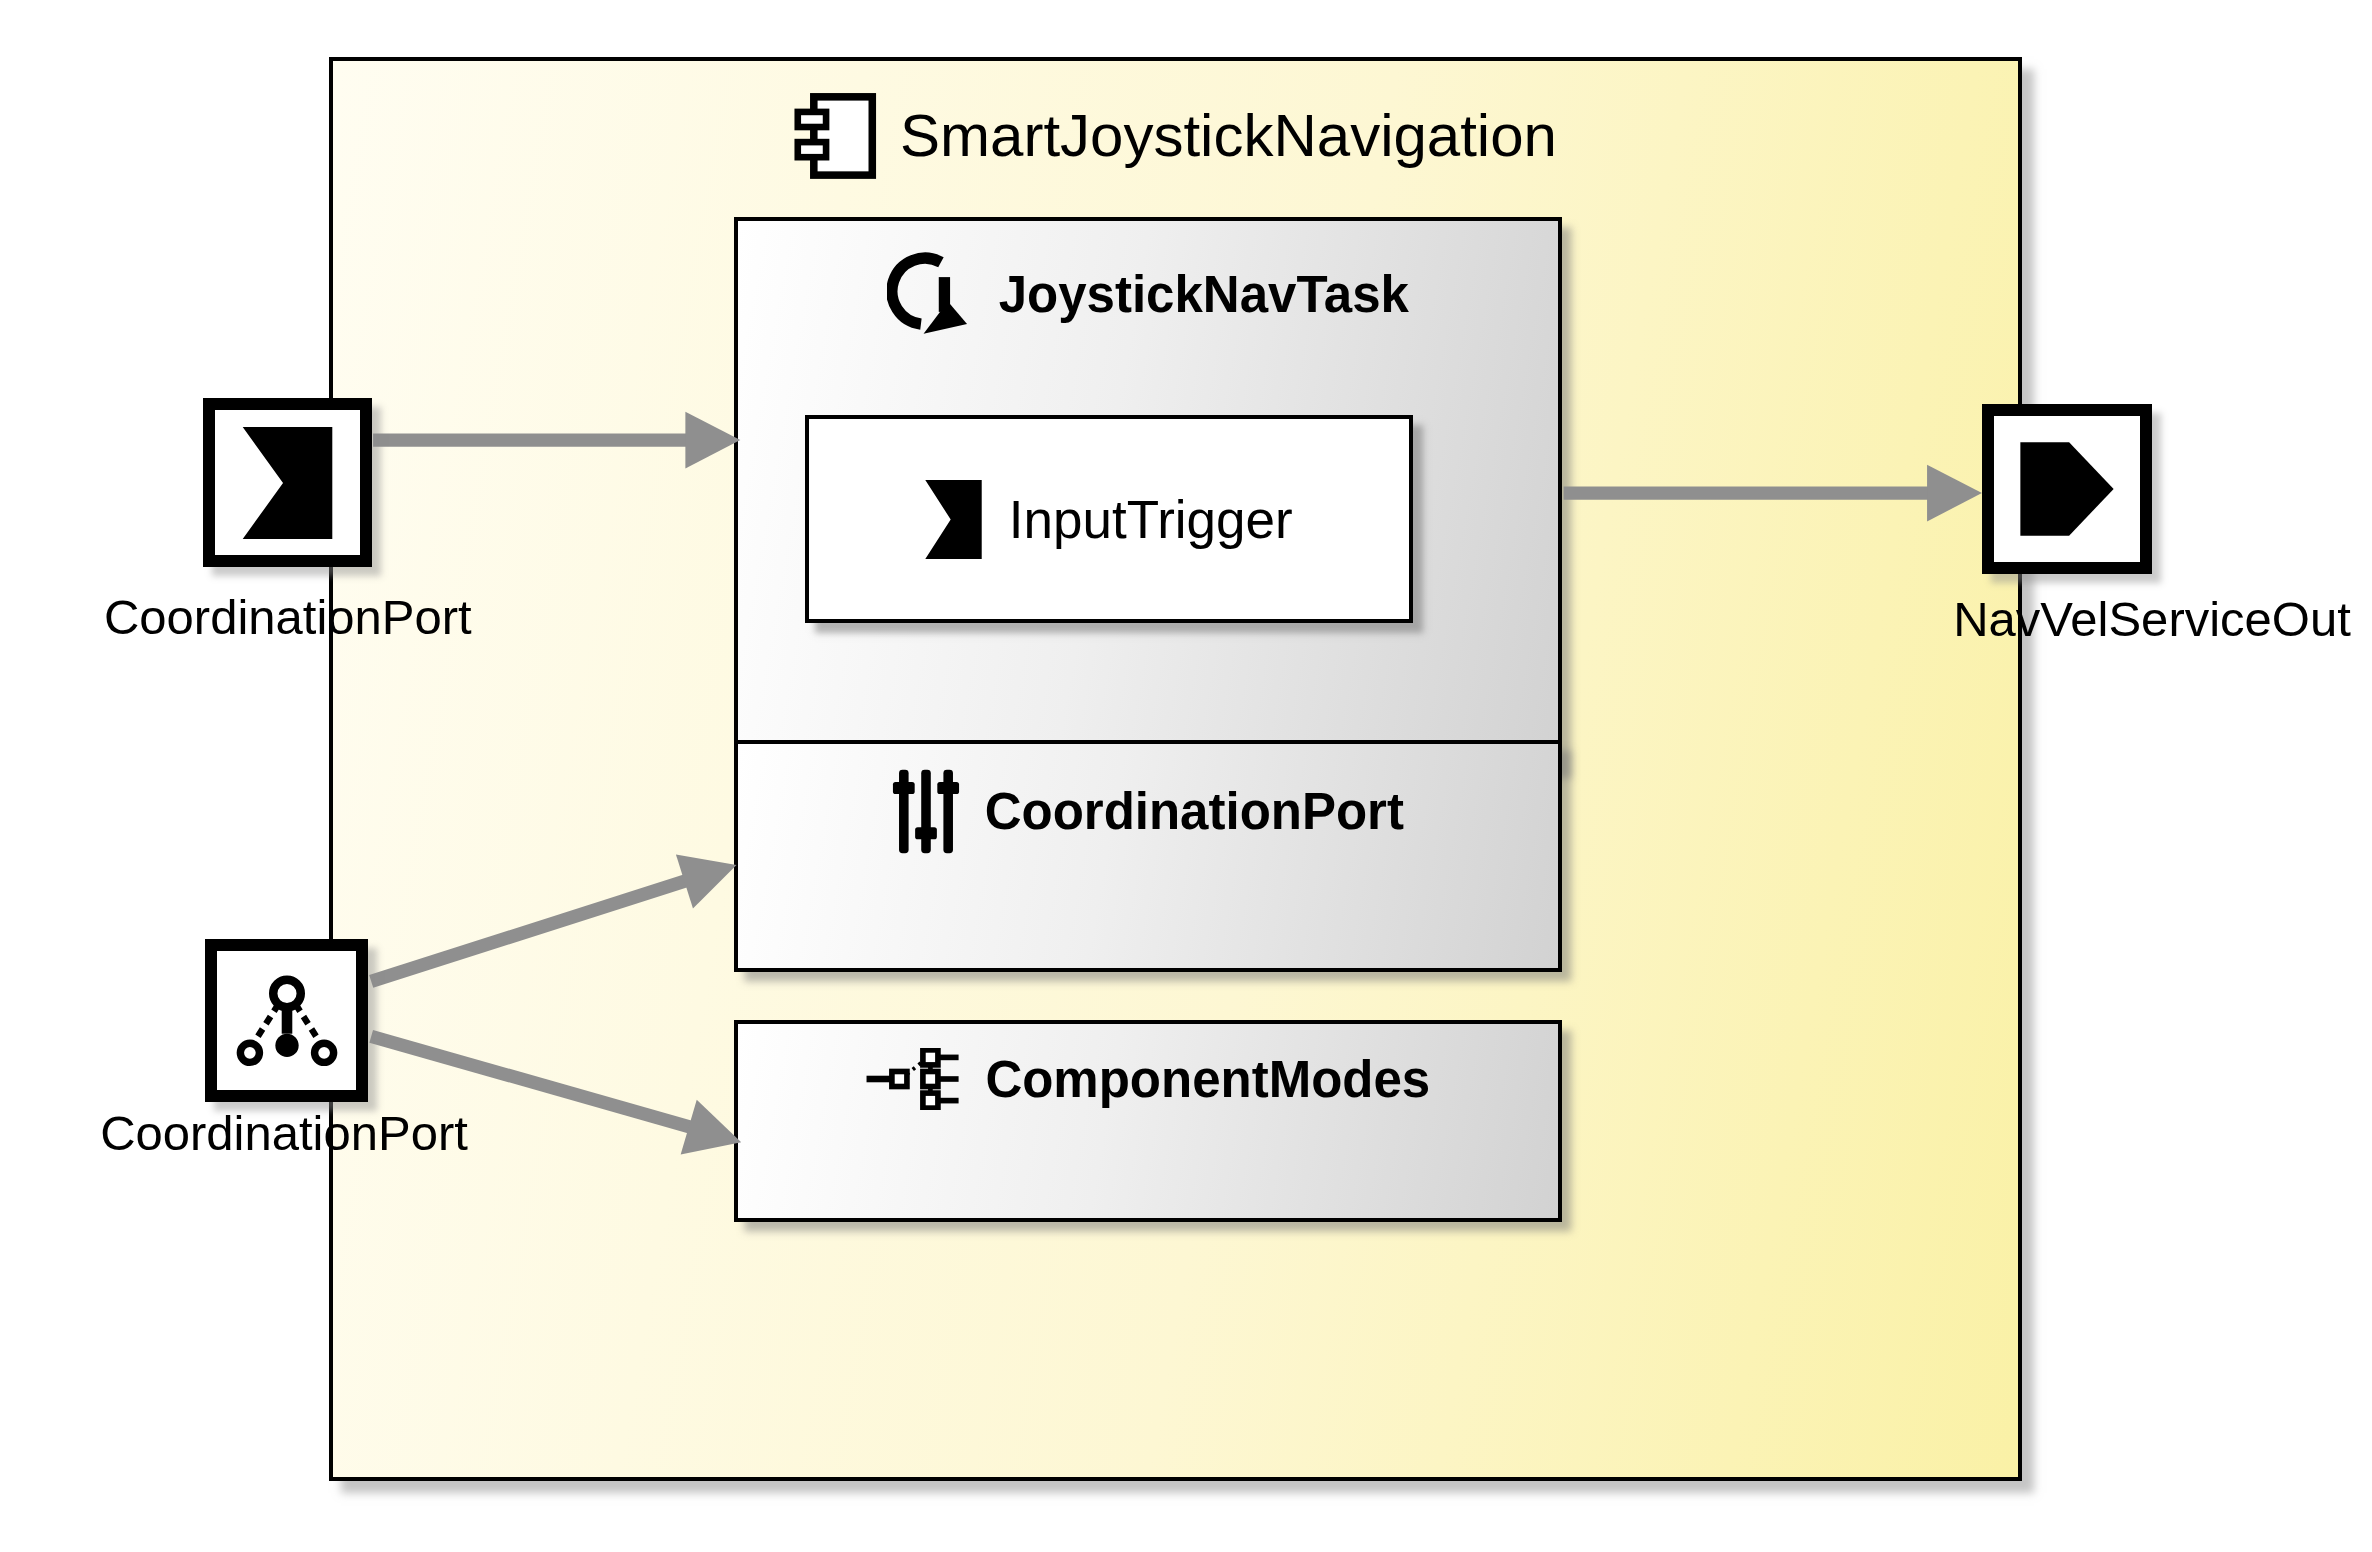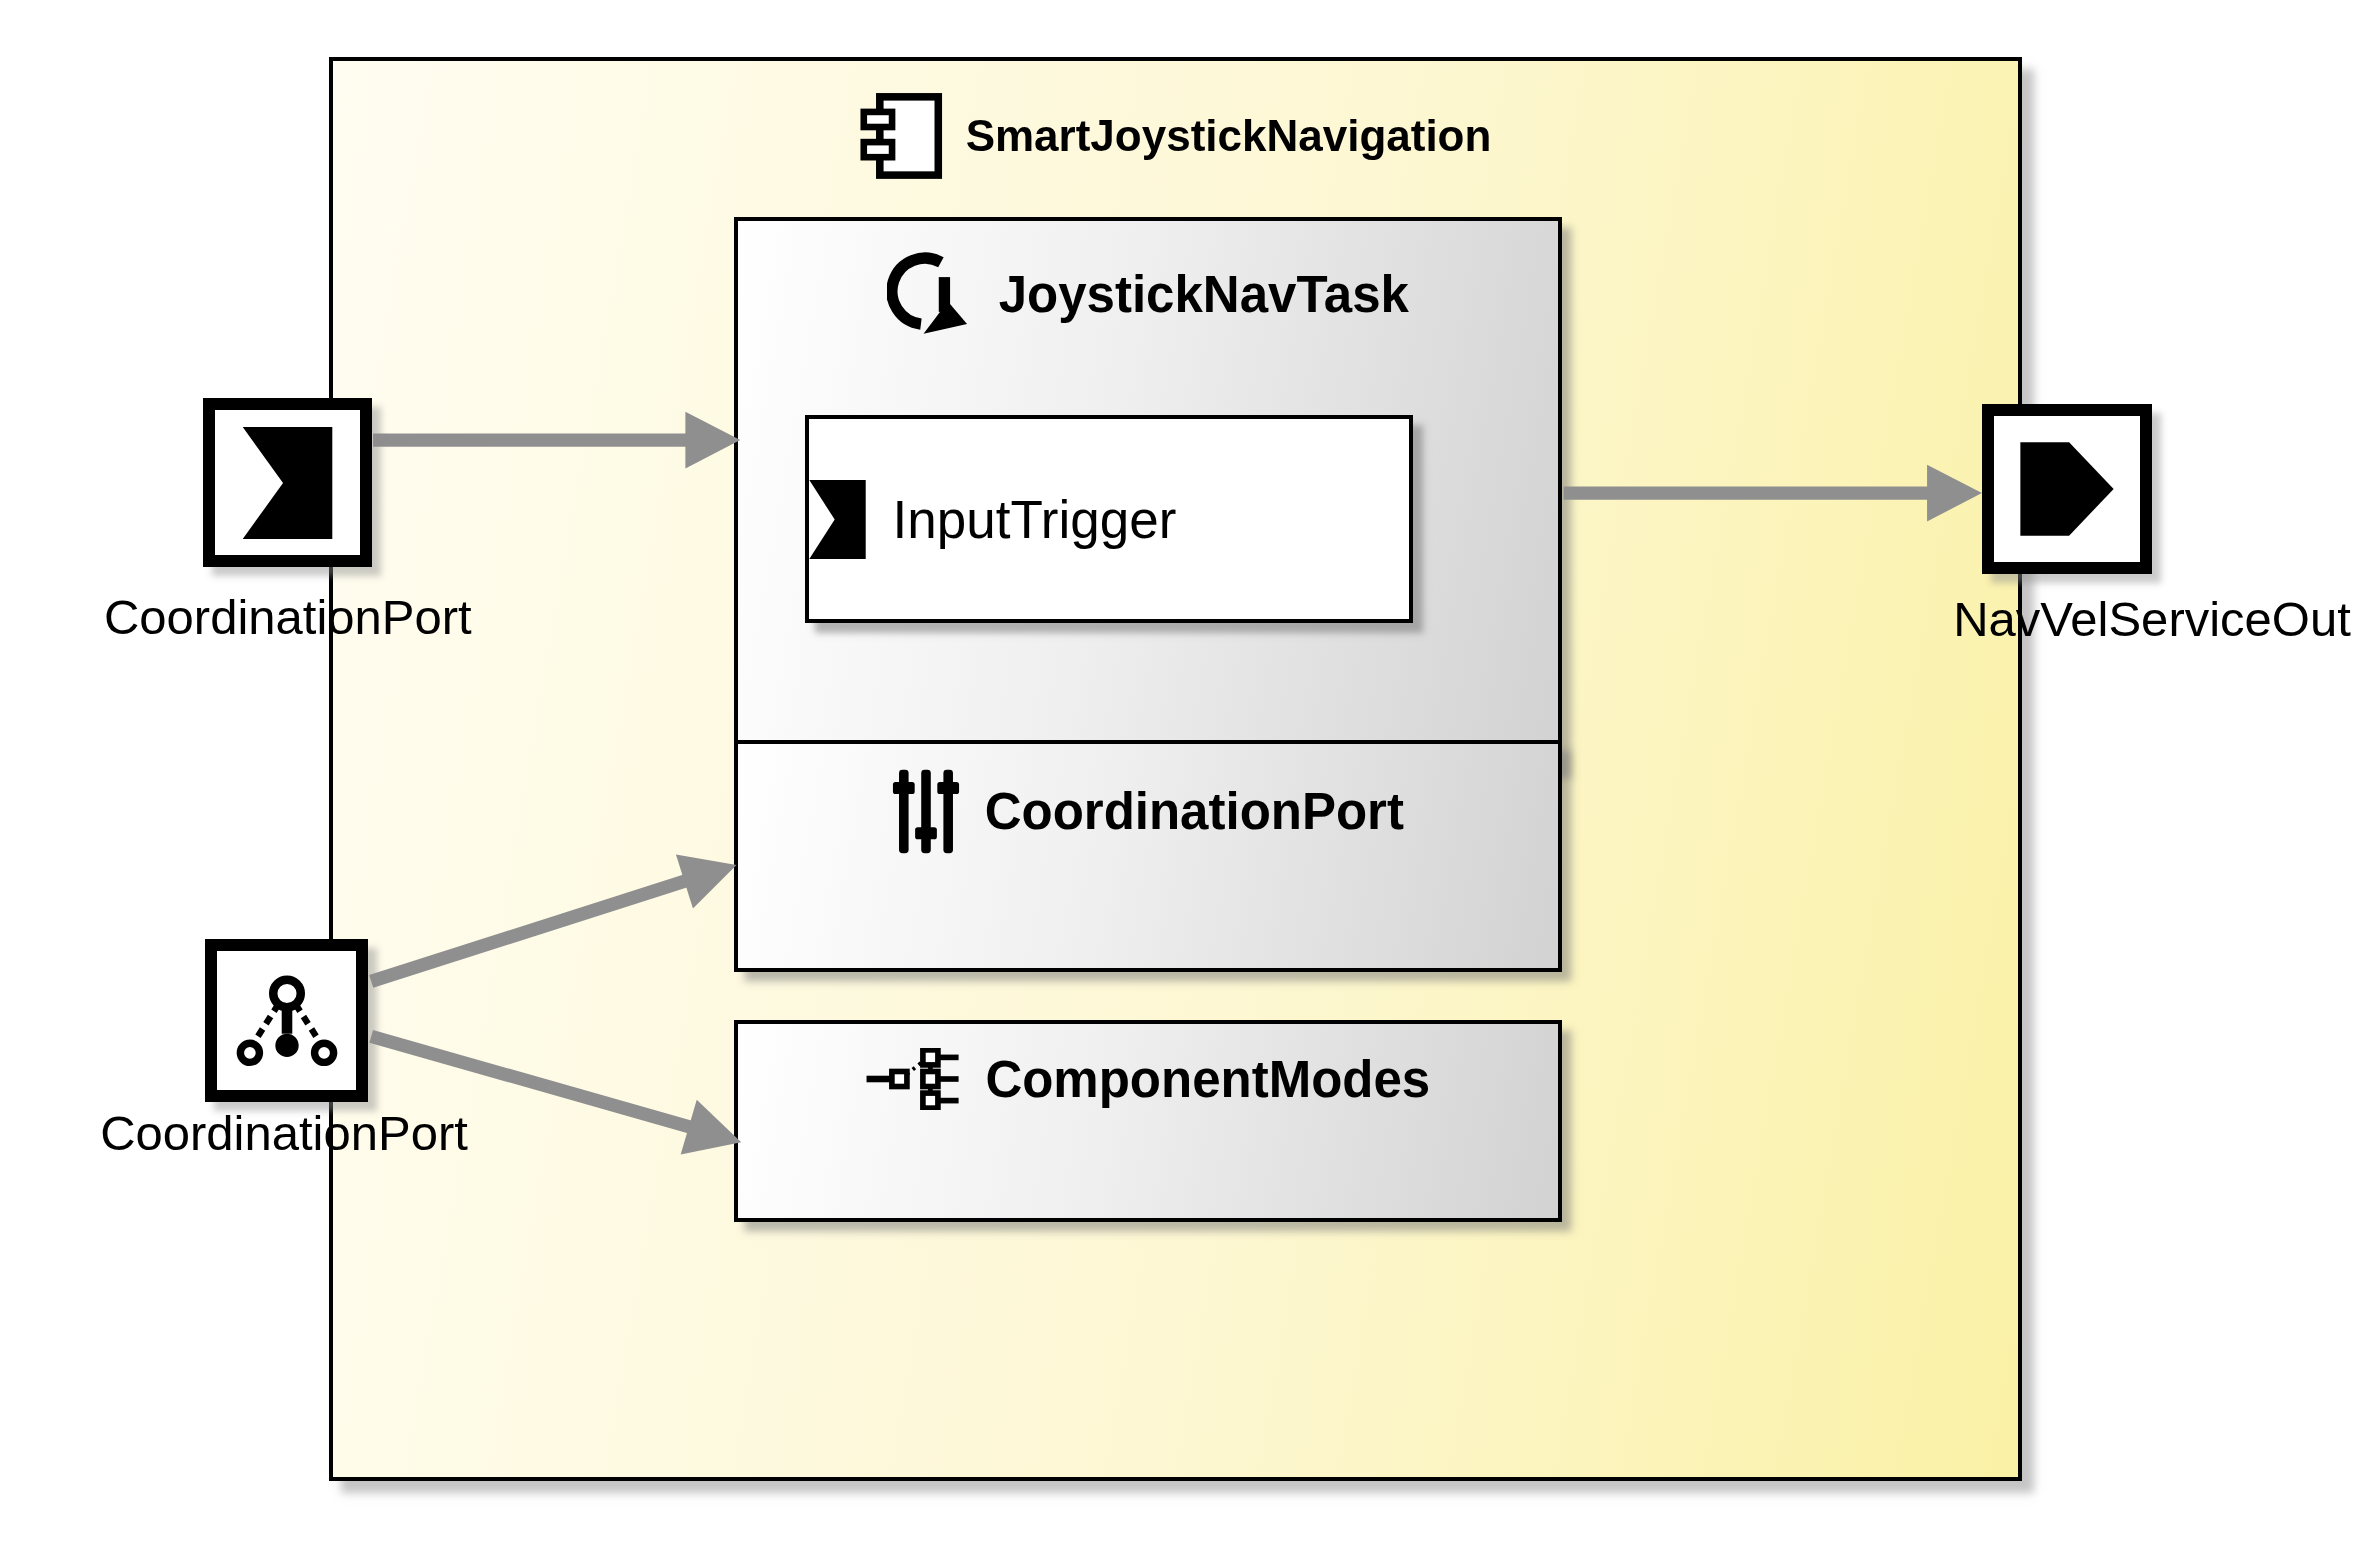--- a/index.html
+++ b/index.html
@@ -22,21 +22,21 @@
     background: linear-gradient(100deg, #fffdf1 0%, #fdf7d3 55%, #faf1a6 100%);
     box-shadow: 12.3px 12.3px 8.5px rgba(150,150,150,0.55);
     z-index: 1;
   }
   .title-row {
     position: absolute;
     left: 0; right: 0; top: 30px;
     display: flex; justify-content: center; align-items: center;
     gap: 23px;
   }
-  .title-text { font-size: 44px; font-weight: bold; letter-spacing: 0px; }
+  .title-text { font-size: 60px; font-weight: normal; letter-spacing: 0px; }
 
   
   .gbox {
     position: absolute;
     box-sizing: border-box;
     border: 4.7px solid #000;
     background: linear-gradient(100deg, #ffffff 0%, #efefef 45%, #d2d2d2 100%);
     box-shadow: 10.4px 10.4px 7.6px rgba(120,120,120,0.5);
   }
   .box-task          { left: 401px; top: 156px;  width: 828px; height: 552px; }
@@ -51,21 +51,21 @@
 
   
   .inner-box {
     position: absolute;
     left: 67px; top: 194px;
     width: 608px; height: 208px;
     box-sizing: border-box;
     border: 4.7px solid #000;
     background: #ffffff;
     box-shadow: 9.5px 9.5px 6.6px rgba(110,110,110,0.5);
-    display: flex; align-items: center; 
+    display: flex; align-items: center; justify-content: center;
     gap: 26.5px;
   }
   .trigger-label { font-size: 53px; font-weight: normal; }
 
   
   .port-square {
     position: absolute;
     box-sizing: border-box;
     background: #ffffff;
     border: 12.3px solid #000;

